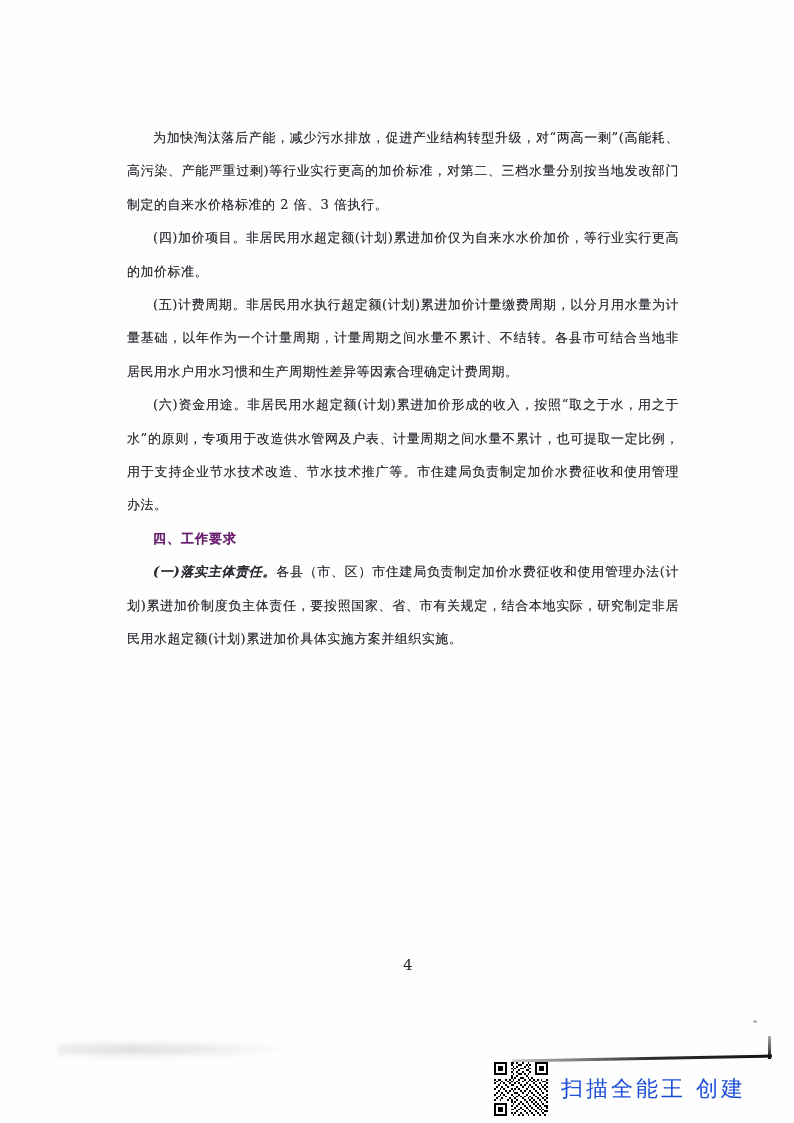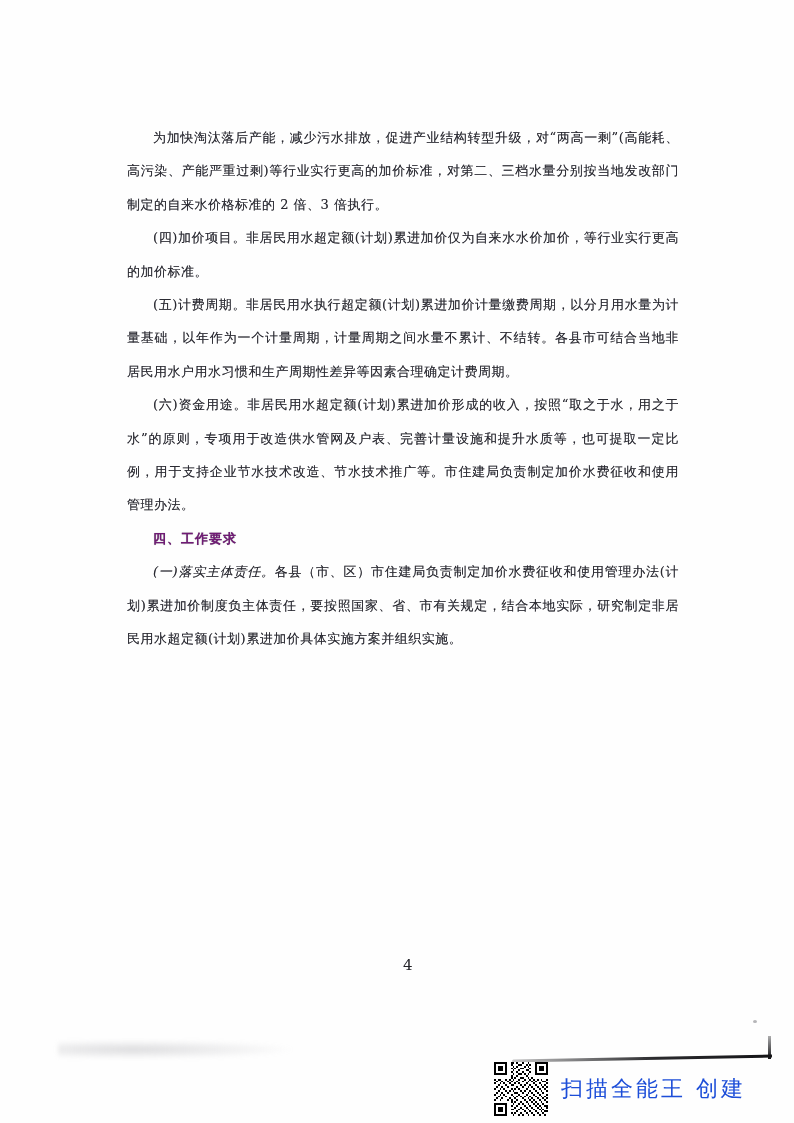--- a/index.html
+++ b/index.html
@@ -17,21 +17,21 @@
     top: 121px;
     width: 552px;
     color: #2a2a32;
     font-size: 13px;
     line-height: 33.4px;
     letter-spacing: 0.5px;
     text-align: justify;
     text-shadow: 0 0 0.6px rgba(42,42,50,0.55);
   }
   .content p { margin: 0; text-indent: 2em; }
-  .lead { font-weight: 400; font-style: italic; }
+  .lead { font-weight: 700; font-style: italic; }
   .heading {
     font-family: "DejaVu Sans", "Liberation Sans", sans-serif;
     font-weight: 700;
     letter-spacing: 1px;
     color: #701a75;
     text-shadow: 0 0 0.7px rgba(30,30,36,0.6);
   }
   .pagenum {
     position: absolute;
     left: 403px;
@@ -97,21 +97,21 @@
 </style>
 </head>
 <body>
 
 <div class="page">
 
   <div class="content">
     <p><span class="lead"></span><span>为加快淘汰落后产能，减少污水排放，促进产业结构转型升级，对“两高一剩”(高能耗、高污染、产能严重过剩)等行业实行更高的加价标准，对第二、三档水量分别按当地发改部门制定的自来水价格标准的 2 倍、3 倍执行。</span></p>
     <p><span class="lead"></span><span>(四)加价项目。非居民用水超定额(计划)累进加价仅为自来水水价加价，等行业实行更高的加价标准。</span></p>
     <p><span class="lead"></span><span>(五)计费周期。非居民用水执行超定额(计划)累进加价计量缴费周期，以分月用水量为计量基础，以年作为一个计量周期，计量周期之间水量不累计、不结转。各县市可结合当地非居民用水户用水习惯和生产周期性差异等因素合理确定计费周期。</span></p>
-    <p><span class="lead"></span><span>(六)资金用途。非居民用水超定额(计划)累进加价形成的收入，按照“取之于水，用之于水”的原则，专项用于改造供水管网及户表、完善计量设施和提升水质等，也可提取一定比例，用于支持企业节水技术改造、节水技术推广等。市住建局负责制定加价水费征收和使用管理办法。</span></p>
+    <p><span class="lead"></span><span>(六)资金用途。非居民用水超定额(计划)累进加价形成的收入，按照“取之于水，用之于水”的原则，专项用于改造供水管网及户表、计量周期之间水量不累计，也可提取一定比例，用于支持企业节水技术改造、节水技术推广等。市住建局负责制定加价水费征收和使用管理办法。</span></p>
     <p class="heading">四、工作要求</p>
     <p><span class="lead">(一)落实主体责任。</span><span>各县（市、区）市住建局负责制定加价水费征收和使用管理办法(计划)累进加价制度负主体责任，要按照国家、省、市有关规定，结合本地实际，研究制定非居民用水超定额(计划)累进加价具体实施方案并组织实施。</span></p>
   </div>
 
   <div class="pagenum">4</div>
 
   <div class="smudge"></div>
   <div class="edge-h"></div>
   <div class="edge-v"></div>
   <div class="speck"></div>

